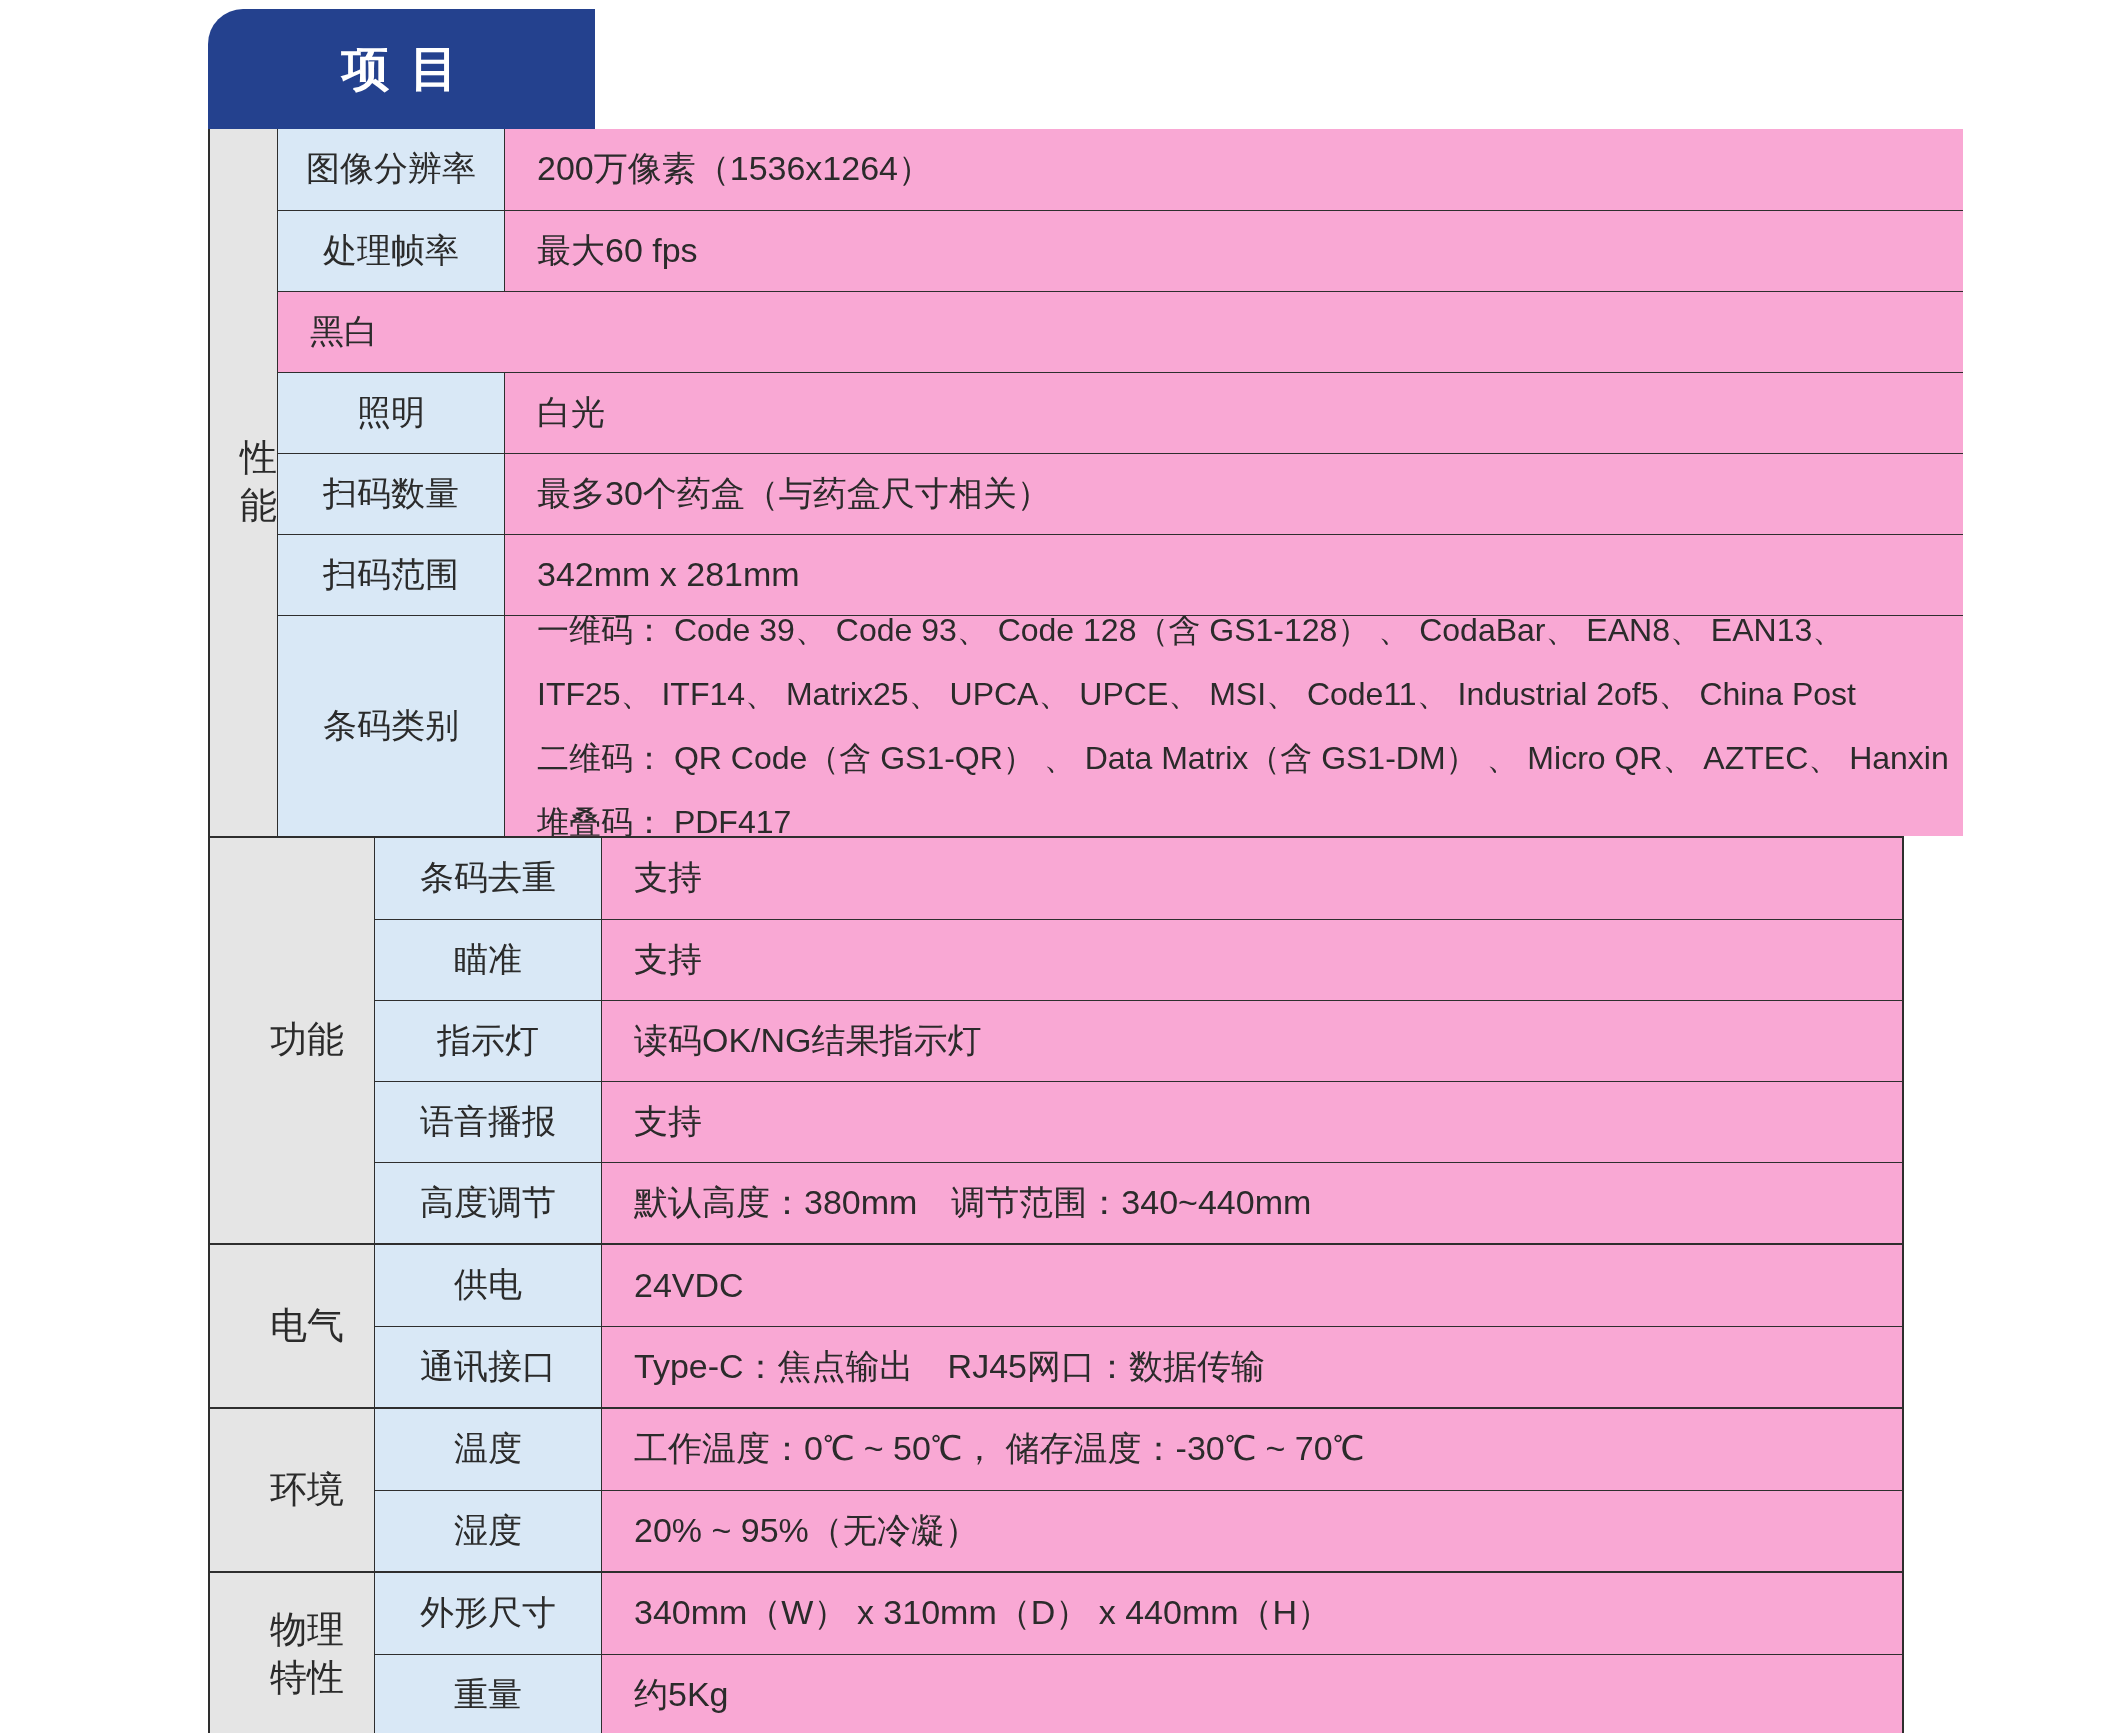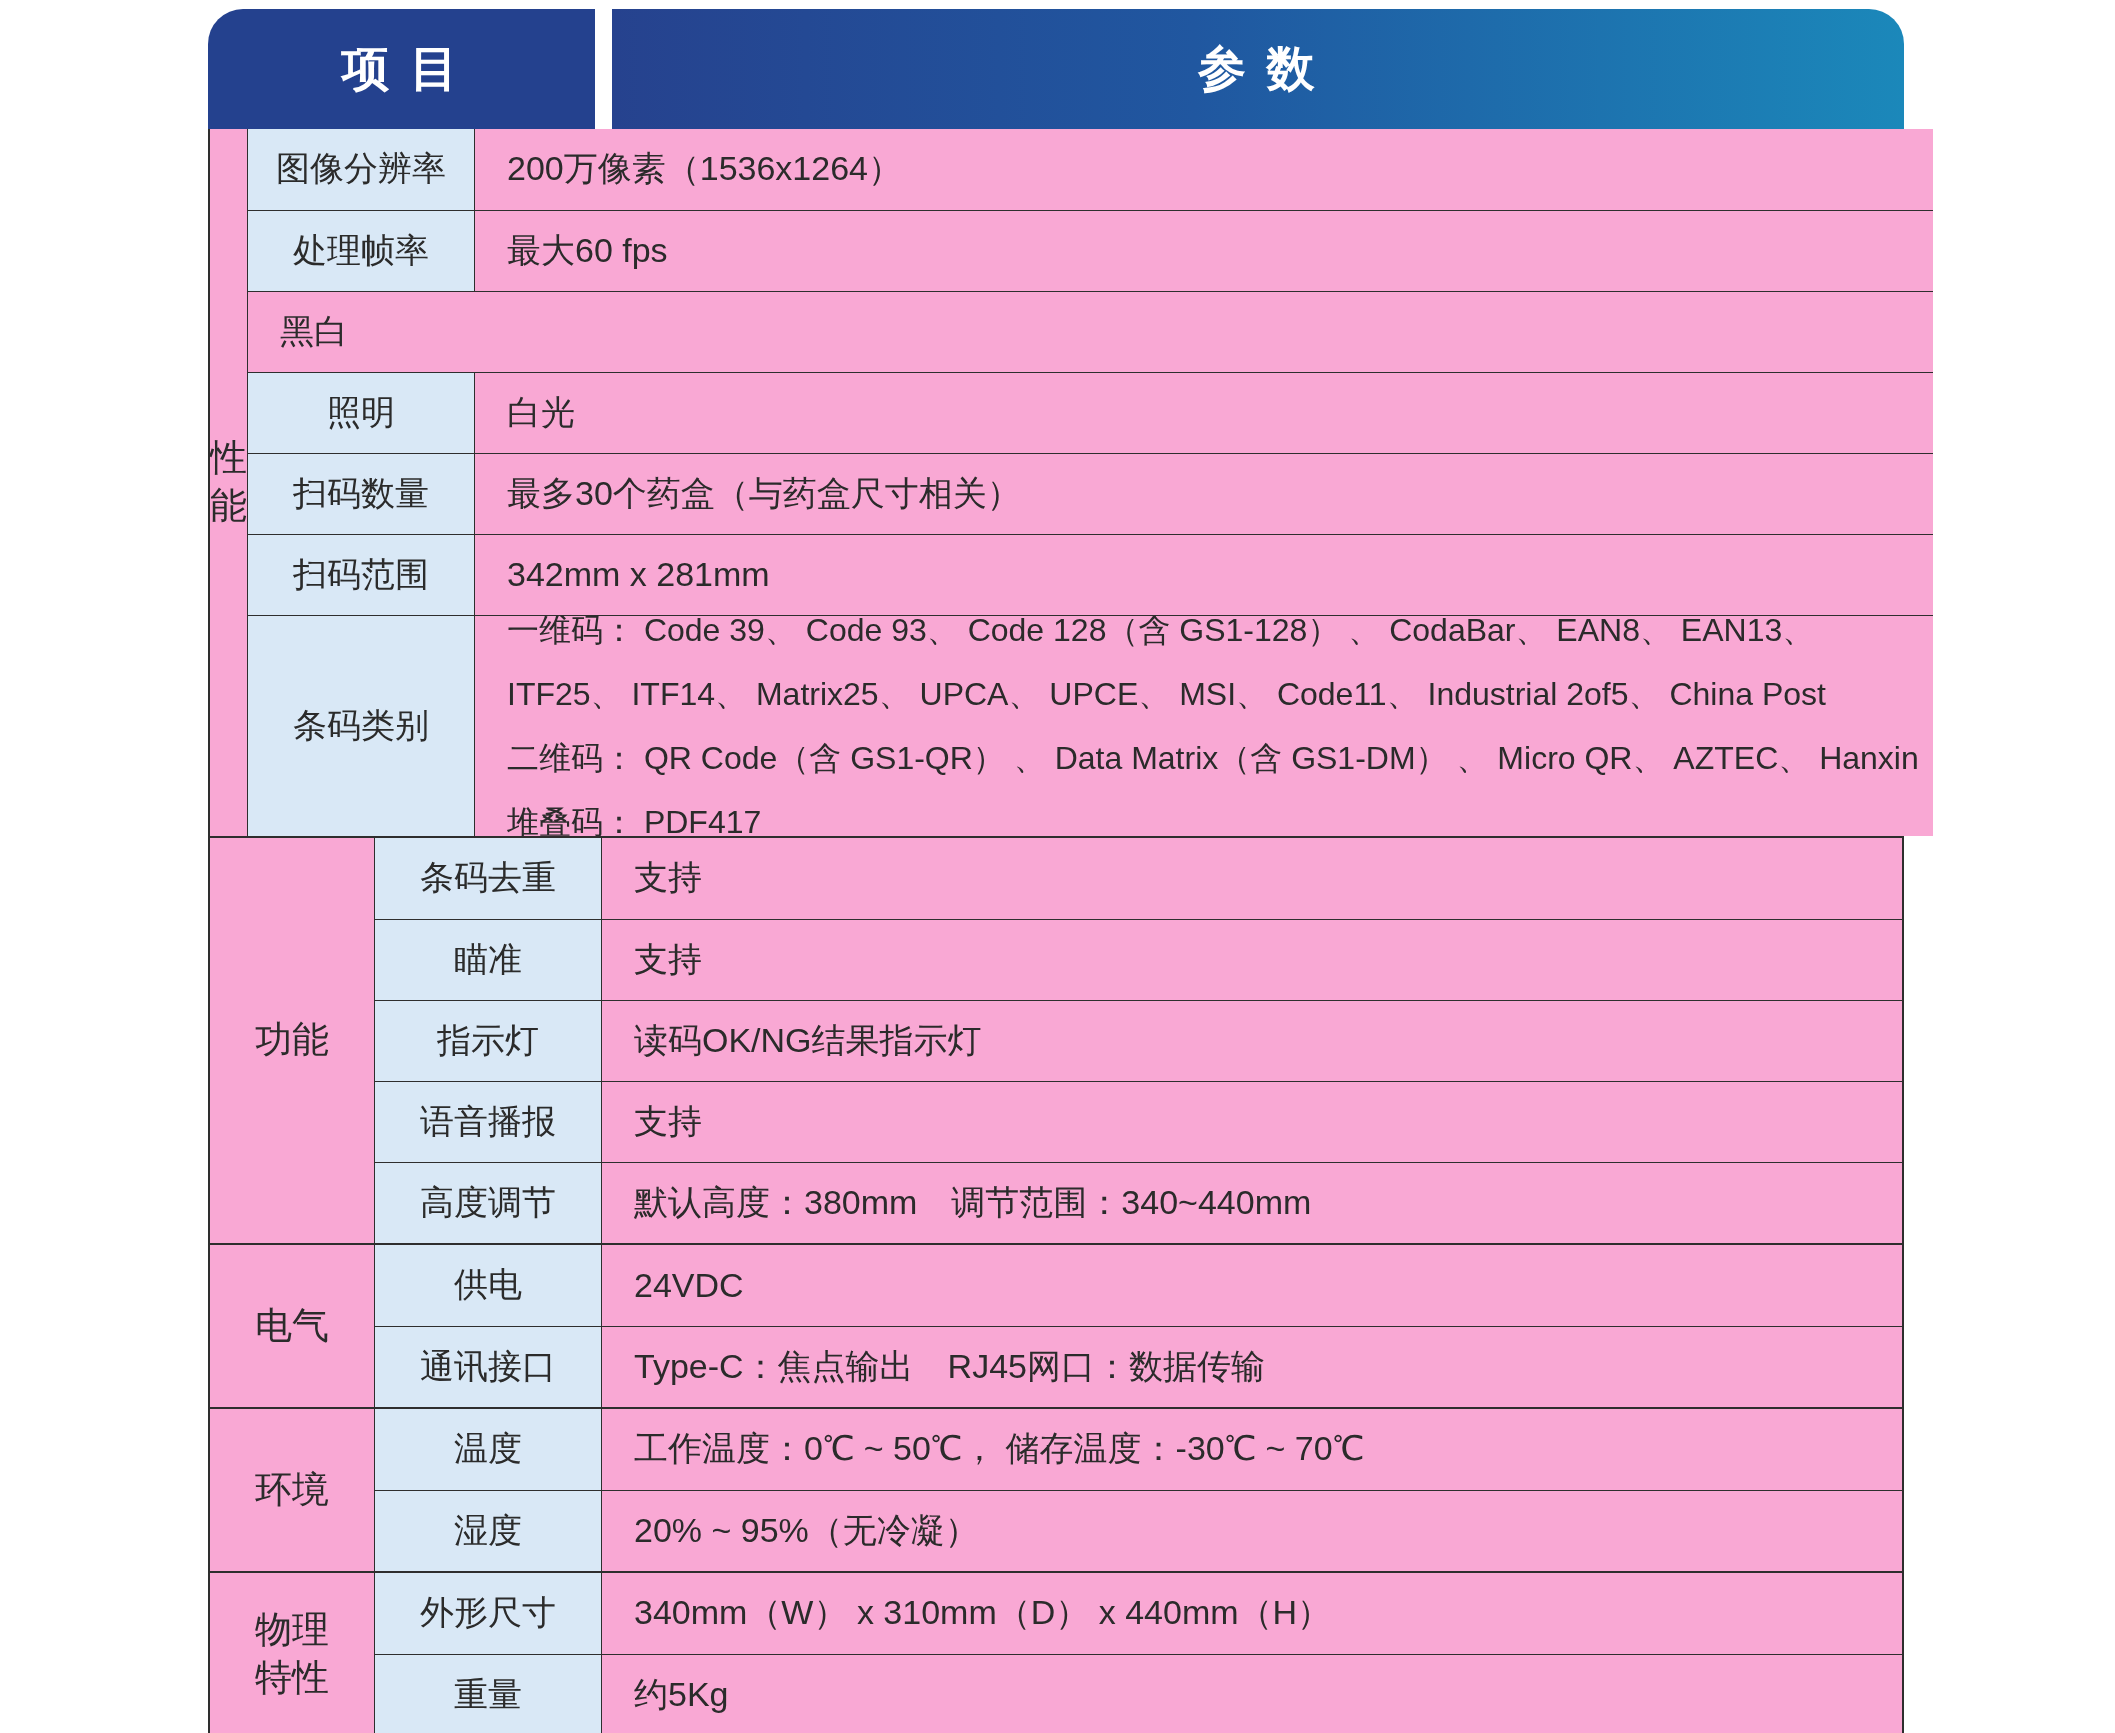--- a/index.html
+++ b/index.html
@@ -55,28 +55,29 @@
   .group {
     display: flex;
   }
   .group + .group {
     border-top: 2.7px solid #2e2e2e;
   }
   .gcell {
     width: 165px;
     box-sizing: border-box;
     border-right: 1.8px solid #2e2e2e;
-    background: #f9a8d4;
+    background: #e5e5e5;
     display: flex;
     align-items: center;
     justify-content: center;
     text-align: center;
     font-size: 37px;
     line-height: 1.3;
     white-space: pre-line;
+    padding-left: 30px;
   }
   .rows {
     flex: 1;
     display: flex;
     flex-direction: column;
   }
   .row {
     display: flex;
     height: 81px;
     box-sizing: border-box;
@@ -113,21 +114,20 @@
     line-height: 64px;
     white-space: pre;
   }
 </style>
 </head>
 <body>
 
 <div class="spec-table">
   <div class="thead">
     <div class="th th-item">项 目</div>
-    <div class="th th-param">参 数</div>
   </div>
   <div class="tbody" id="tbody">
       <div class="group">
         <div class="gcell">性能</div>
         <div class="rows">
           <div class="row">
             <div class="sub">图像分辨率</div>
             <div class="val">200万像素（1536x1264）</div>
           </div>
           <div class="row">

